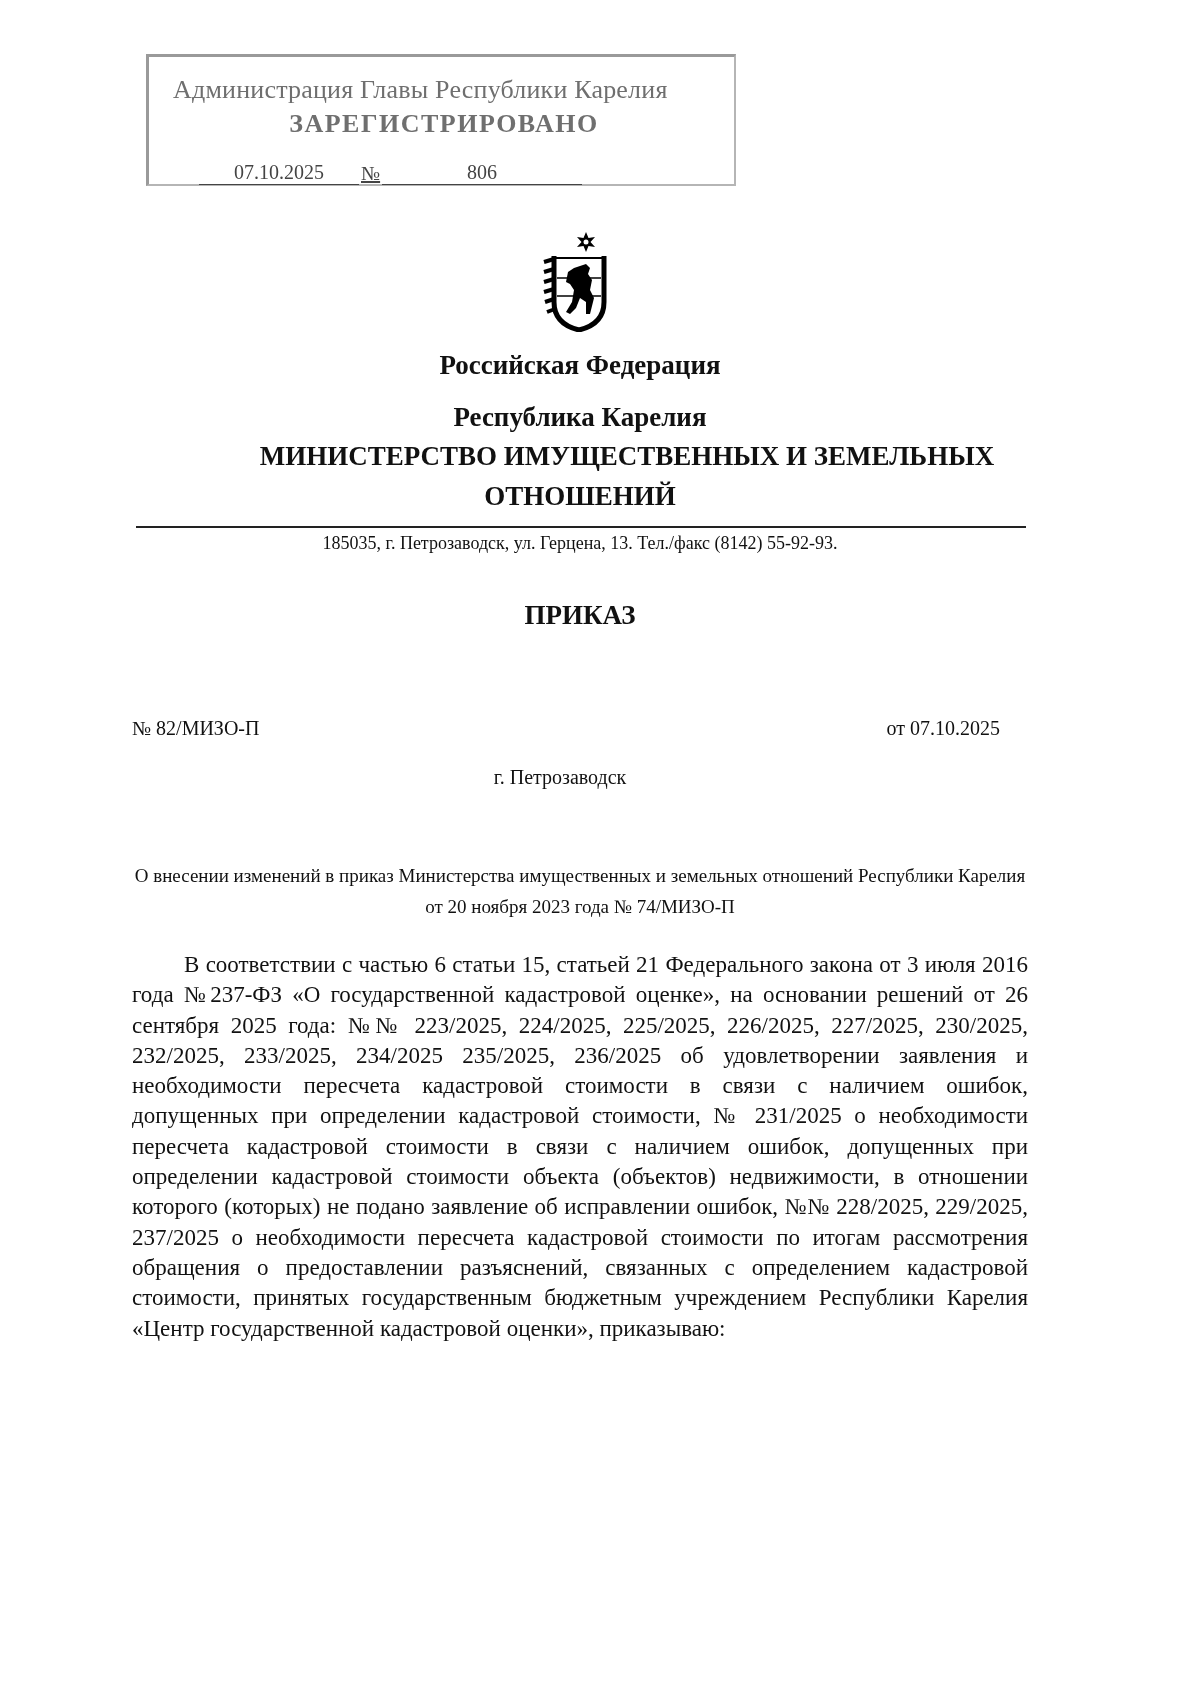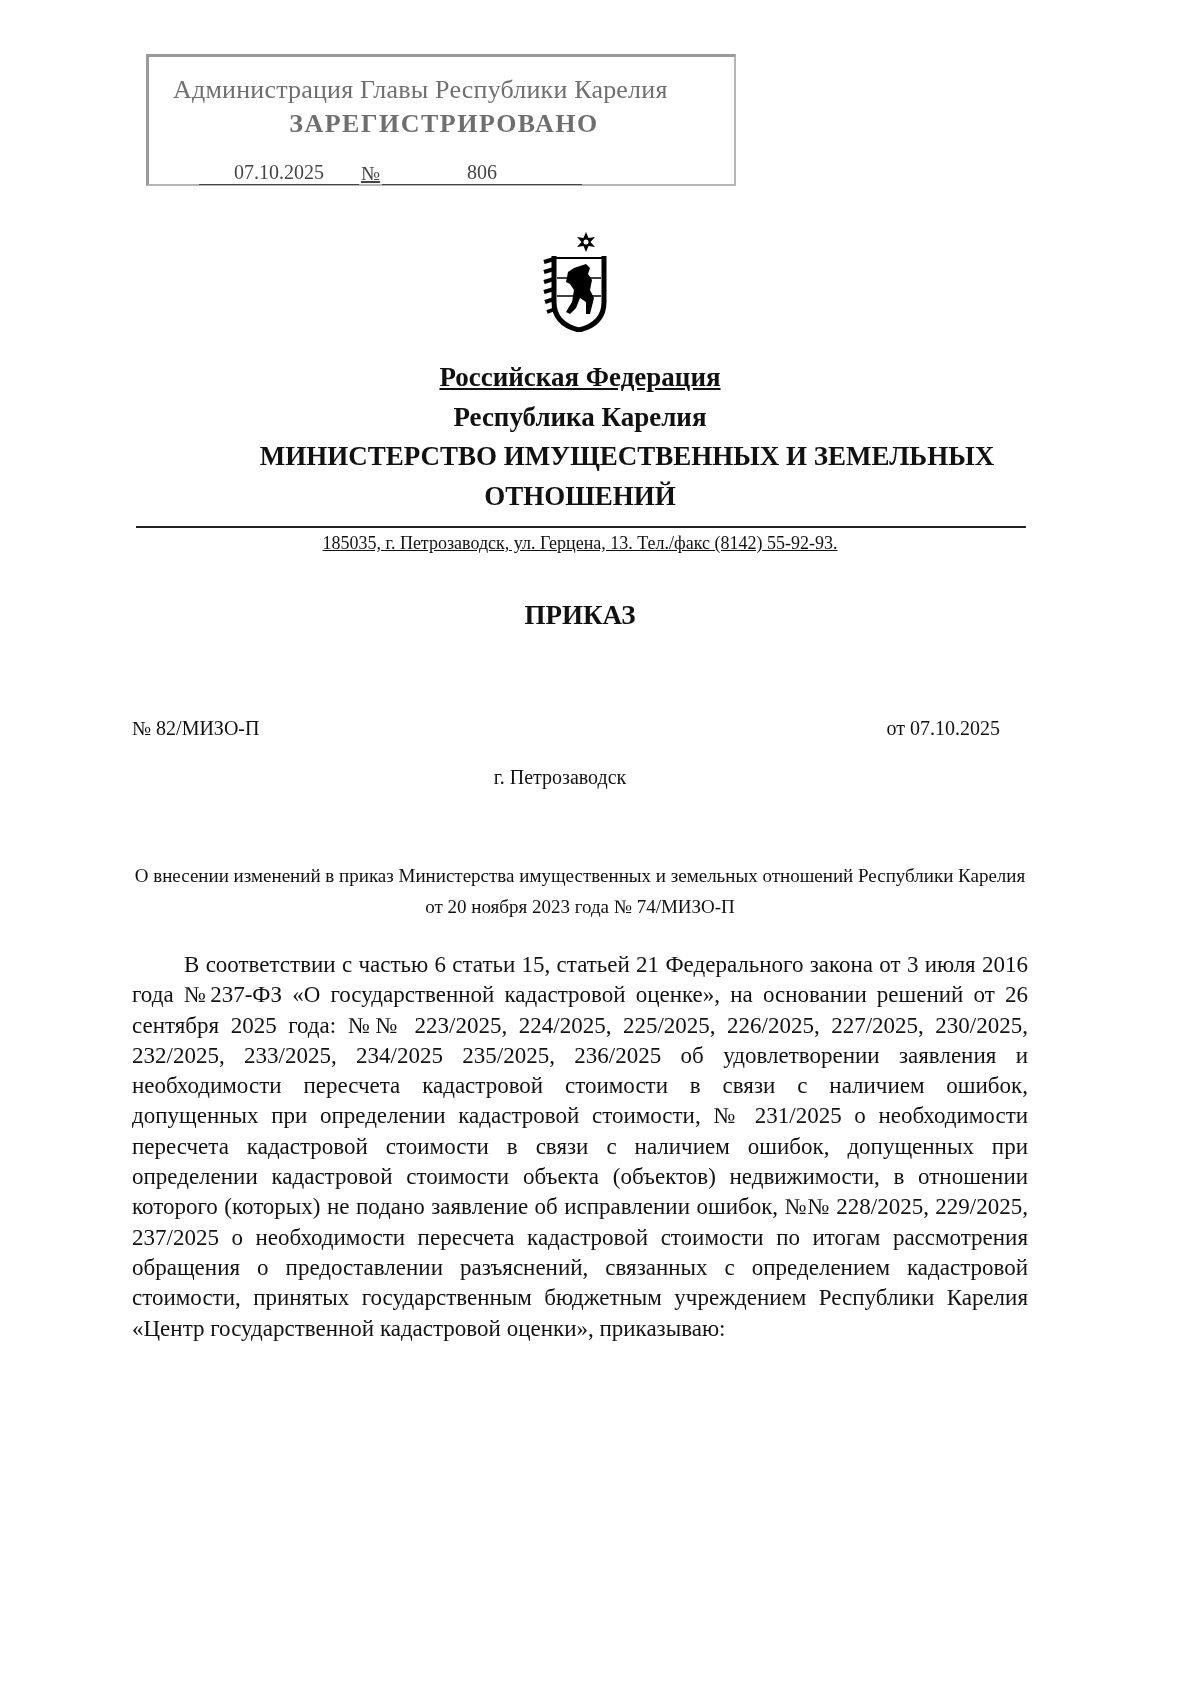--- a/index.html
+++ b/index.html
@@ -11,26 +11,26 @@
   .stamp-org { position: absolute; left: 24px; top: 18px; width: 560px; font-size: 26px; color: #6f6f6f; letter-spacing: 0.2px; white-space: nowrap; }
   .stamp-status { position: absolute; left: 0; width: 590px; top: 52px; text-align: center; font-size: 26px; font-weight: bold; color: #6f6f6f; letter-spacing: 1.5px; }
   .stamp-row { position: absolute; left: 50px; top: 104px; font-size: 20px; color: #444; display: flex; align-items: flex-end; }
   .stamp-date { display: inline-block; width: 160px; text-align: center; border-bottom: 1px solid #444; }
   .stamp-no-label { display: inline-block; padding: 0 2px; text-decoration: underline; }
   .stamp-no { display: inline-block; width: 200px; text-align: center; border-bottom: 1px solid #444; }
 
   .emblem { position: absolute; left: 540px; top: 232px; width: 78px; height: 100px; }
 
   .hdr { position: absolute; left: 0; width: 1160px; text-align: center; font-weight: bold; font-size: 27px; }
-  .hdr1 { top: 362px; text-decoration: underline; }
+  .hdr1 { top: 350px; }
   .hdr2 { top: 402px; }
   .hdr3 { top: 441px; margin-left: 47px; }
   .hdr4 { top: 481px; }
   .rule { position: absolute; left: 136px; top: 526px; width: 890px; height: 0; border-top: 2px solid #222; }
-  .address { position: absolute; left: 0; width: 1160px; top: 533px; text-align: center; font-size: 18px; text-decoration: underline; }
+  .address { position: absolute; left: 0; width: 1160px; top: 533px; text-align: center; font-size: 18px; }
 
   .title { position: absolute; left: 0; width: 1160px; top: 600px; text-align: center; font-weight: bold; font-size: 27px; }
   .doc-no { position: absolute; left: 132px; top: 717px; font-size: 20px; }
   .doc-date { position: absolute; right: 200px; top: 717px; font-size: 20px; }
   .city { position: absolute; left: 0; width: 1120px; top: 766px; text-align: center; font-size: 20px; }
 
   .subject { position: absolute; left: 132px; width: 896px; top: 860px; text-align: center; font-size: 19px; line-height: 31px; }
   .body { position: absolute; left: 132px; width: 896px; top: 950px; font-size: 23px; line-height: 30.3px; text-align: justify; }
   .body p { margin: 0; text-indent: 52px; }
 </style>

